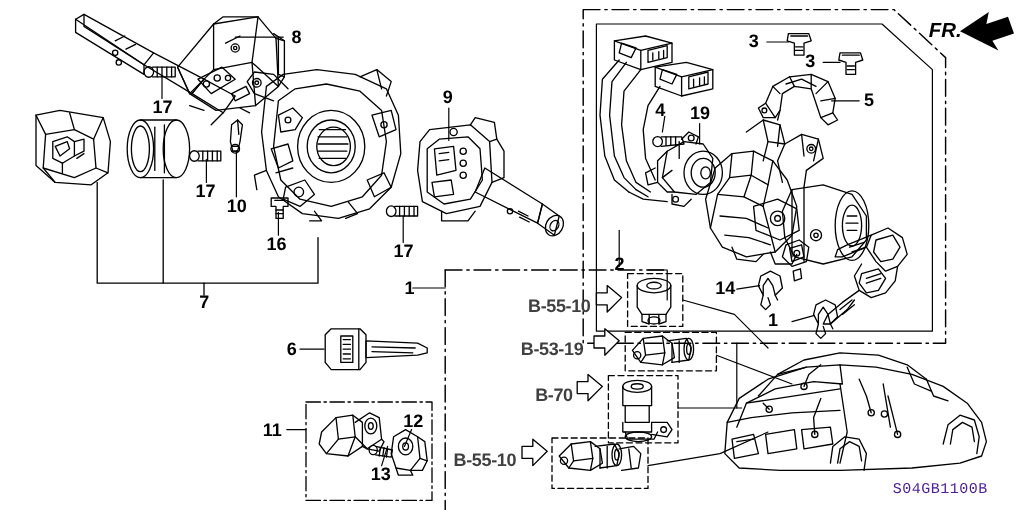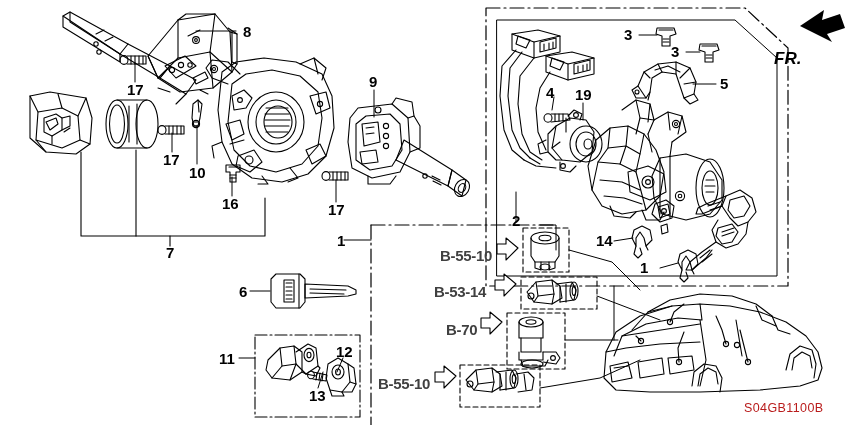--- a/index.html
+++ b/index.html
@@ -1,22 +1,22 @@
 <!DOCTYPE html>
 <html><head>
 <meta charset="utf-8">
 <style>
   html,body{margin:0;padding:0;background:#ffffff;}
   body{font-family:"Liberation Sans",sans-serif;}
   #sheet{position:relative;width:850px;height:425px;background:#fff;overflow:hidden;}
   #sheet svg{position:absolute;left:0;top:0;}
   .callout{position:absolute;font-family:"Liberation Sans",sans-serif;font-size:15px;font-weight:700;color:#000;white-space:nowrap;line-height:1;}
   .ref{position:absolute;font-family:"Liberation Sans",sans-serif;font-size:15px;font-weight:700;color:#404040;white-space:nowrap;letter-spacing:-0.3px;}
-  .diagcode{position:absolute;font-family:Liberation Sans, sans-serif;font-size:12.5px;font-weight:400;color:#b91c1c;letter-spacing:0.4px;white-space:nowrap;}
-  .frtxt{position:absolute;font-family:"Liberation Sans",sans-serif;font-size:17px;font-weight:900;font-style:italic;color:#000;white-space:nowrap;margin-top:33px;}
+  .diagcode{position:absolute;font-family:Liberation Mono, monospace;font-size:12.5px;font-weight:400;color:#4c1d95;letter-spacing:0.4px;white-space:nowrap;}
+  .frtxt{position:absolute;font-family:"Liberation Sans",sans-serif;font-size:17px;font-weight:900;font-style:italic;color:#000;white-space:nowrap;}
 </style>
 </head>
 <body>
 
 <div id="sheet">
 
 <svg width="850" height="425" viewBox="0 0 850 425">
   <g fill="none" stroke="#000" stroke-width="1.1" stroke-linejoin="round" stroke-linecap="round">
 
   <g stroke-dasharray="14,4,2,4" stroke-width="1.2">
@@ -556,21 +556,21 @@
 <div class="callout" style="left:309px;top:388px">13</div>
 <div class="callout" style="left:640px;top:260px">1</div>
 <div class="callout" style="left:596px;top:233px">14</div>
 <div class="callout" style="left:222px;top:196px">16</div>
 <div class="callout" style="left:127px;top:82px">17</div>
 <div class="callout" style="left:163px;top:152px">17</div>
 <div class="callout" style="left:328px;top:202px">17</div>
 <div class="callout" style="left:575px;top:87px">19</div>
 
 <div class="ref" style="left:440px;top:247px">B-55-10</div>
-<div class="ref" style="left:434px;top:283px">B-53-14</div>
+<div class="ref" style="left:434px;top:283px">B-53-19</div>
 <div class="ref" style="left:446px;top:321px">B-70</div>
 <div class="ref" style="left:378px;top:375px">B-55-10</div>
 
 <div class="frtxt" style="left:774px;top:16px">FR.</div>
 
 <div class="diagcode" style="left:744px;top:401px">S04GB1100B</div>
 
 </div>
 
 </body></html>

